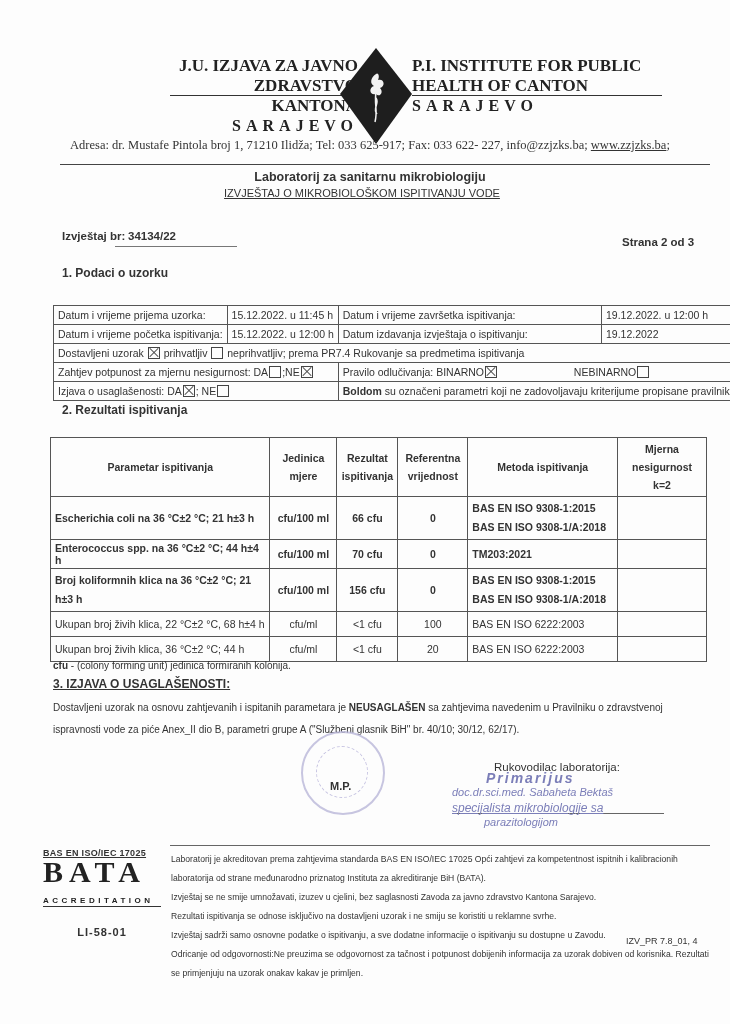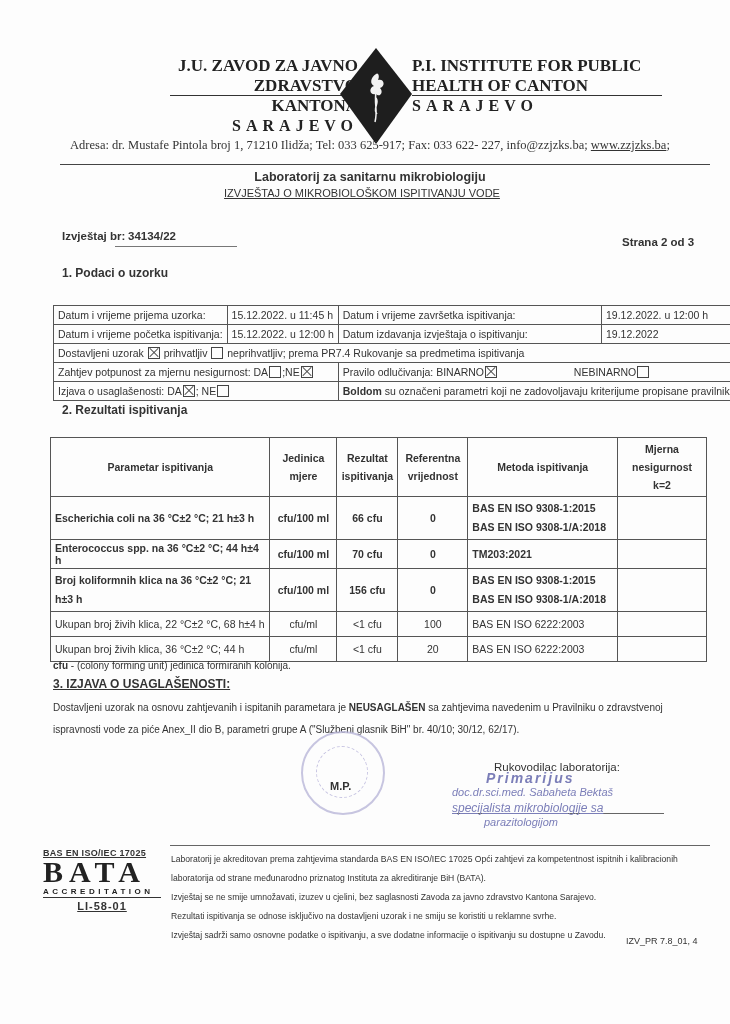--- a/index.html
+++ b/index.html
@@ -62,32 +62,32 @@
   .stamp1 { left: 486px; top: 770px; font-size: 14px; font-style: italic; font-weight: bold; color: #7b7eb8; letter-spacing: 2px; }
   .stamp2 { left: 452px; top: 786px; font-size: 11px; font-style: italic; color: #7b7eb8; }
   .stamp3 { left: 452px; top: 801px; font-size: 12px; font-style: italic; color: #7b7eb8; text-decoration: underline; }
   .stamp4 { left: 484px; top: 816px; font-size: 11px; font-style: italic; color: #7b7eb8; }
   .sig-line { left: 452px; top: 813px; width: 212px; height: 1px; background: #666; }
 
   
   .bata { left: 43px; top: 848px; width: 118px; }
   .bata-std { font-size: 9px; font-weight: bold; text-decoration: underline; color: #333; letter-spacing: 0.3px; }
   .bata-logo { margin-top: 2px; height: 24px; font-family: "Liberation Serif", serif; font-size: 30px; font-weight: bold; letter-spacing: 6px; color: #222; line-height: 24px; }
-  .bata-acc { font-size: 8px; font-weight: bold; letter-spacing: 3.5px; color: #222; margin-top: 3px; }
+  .bata-acc { font-size: 8px; font-weight: bold; letter-spacing: 3.5px; color: #222; margin-top: 12px; }
   .bata-line { height: 1px; background: #333; margin-top: 1px; }
-  .bata-code { font-size: 11px; font-weight: bold; color: #333; text-align: center; letter-spacing: 1px; margin-top: 2px; text-decoration: underline; }
+  .bata-code { font-size: 11px; font-weight: bold; color: #333; text-align: center; letter-spacing: 1px; margin-top: 19px; }
   .foot-rule { left: 170px; top: 845px; width: 540px; height: 1px; background: #666; }
   .foot-text { left: 171px; top: 850px; width: 540px; font-size: 8.6px; line-height: 19px; color: #333; }
   .form-code { left: 626px; top: 936px; font-size: 9px; color: #333; }
 </style>
 </head>
 <body>
 
 <div class="abs hdr-left">
-  <div>J.U. ZAVOD ZA JAVNO</div>
+  <div>J.U. IZJAVA ZA JAVNO</div>
   <div>ZDRAVSTVO KANTONA</div>
   <div class="city">SARAJEVO</div>
 </div>
 <div class="abs hdr-line-l"></div>
 <svg class="abs logo" viewBox="0 0 72 96">
   <polygon points="36,0 72,46 36,96 0,46" fill="#1e1e1e"></polygon>
   <path d="M36 26 C30 30 30 36 34 38 C28 40 30 48 36 46 C40 50 44 44 40 40 C46 38 44 30 38 32 C40 28 38 24 36 26 Z" fill="#f2f2f2"></path>
   <path d="M36 44 C34 56 38 62 35 74 M36 50 C40 56 32 60 37 66" stroke="#f2f2f2" stroke-width="1.5" fill="none"></path>
 </svg>
 <div class="abs hdr-right">
@@ -258,14 +258,15 @@
   <div class="bata-acc">ACCREDITATION</div>
   <div class="bata-line"></div>
   <div class="bata-code">LI-58-01</div>
 </div>
 <div class="abs foot-rule"></div>
 <div class="abs foot-text">
   <div>Laboratorij je akreditovan prema zahtjevima standarda BAS EN ISO/IEC 17025 Opći zahtjevi za kompetentnost ispitnih i kalibracionih laboratorija od strane međunarodno priznatog Instituta za akreditiranje BiH (BATA).</div>
   <div>Izvještaj se ne smije umnožavati, izuzev u cjelini, bez saglasnosti Zavoda za javno zdravstvo Kantona Sarajevo.</div>
   <div>Rezultati ispitivanja se odnose isključivo na dostavljeni uzorak i ne smiju se koristiti u reklamne svrhe.</div>
   <div>Izvještaj sadrži samo osnovne podatke o ispitivanju, a sve dodatne informacije o ispitivanju su dostupne u Zavodu.</div>
+  <div>Odricanje od odgovornosti:Ne preuzima se odgovornost za tačnost i potpunost dobijenih informacija za uzorak dobiven od korisnika. Rezultati se primjenjuju na uzorak onakav kakav je primljen.</div>
 </div>
 <div class="abs form-code">IZV_PR 7.8_01, 4</div>
 
 </body></html>

